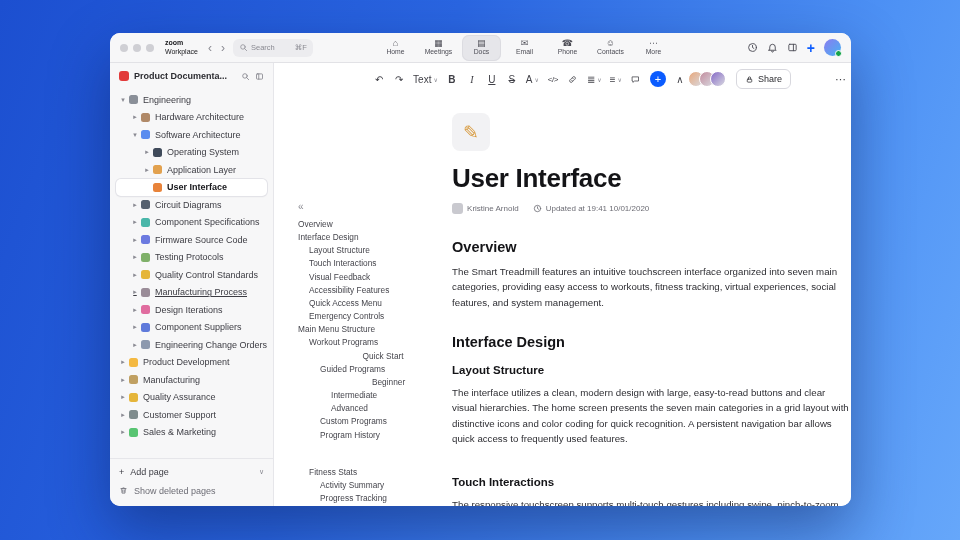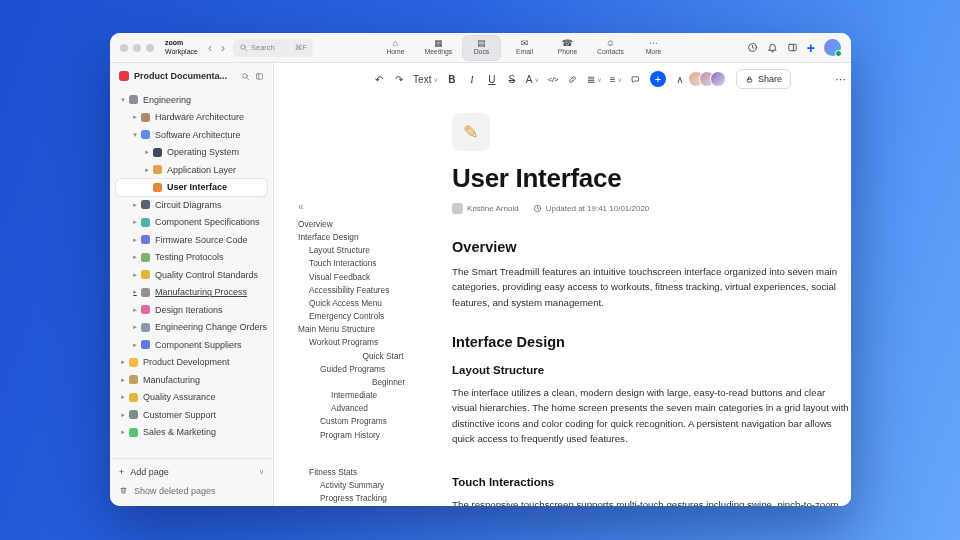--- a/index.html
+++ b/index.html
@@ -230,27 +230,27 @@
             <span class="emo" style="background: rgb(154, 140, 152);"></span>
             <span class="lb">Manufacturing Process</span>
           </div>
           <div class="row" style="padding-left: 14px;">
             <span class="chev">▸</span>
             <span class="emo" style="background: rgb(224, 108, 159);"></span>
             <span class="lb">Design Iterations</span>
           </div>
           <div class="row" style="padding-left: 14px;">
             <span class="chev">▸</span>
+            <span class="emo" style="background: rgb(95, 122, 219);"></span>
+            <span class="lb">Component Suppliers</span>
+          </div>
+          <div class="row" style="padding-left: 14px;">
+            <span class="chev">▸</span>
             <span class="emo" style="background: rgb(141, 153, 174);"></span>
             <span class="lb">Engineering Change Orders</span>
-          </div>
-          <div class="row" style="padding-left: 14px;">
-            <span class="chev">▸</span>
-            <span class="emo" style="background: rgb(95, 122, 219);"></span>
-            <span class="lb">Component Suppliers</span>
           </div>
           <div class="row" style="padding-left: 2px;">
             <span class="chev">▸</span>
             <span class="emo" style="background: rgb(244, 185, 66);"></span>
             <span class="lb">Product Development</span>
           </div>
           <div class="row" style="padding-left: 2px;">
             <span class="chev">▸</span>
             <span class="emo" style="background: rgb(192, 160, 98);"></span>
             <span class="lb">Manufacturing</span>

